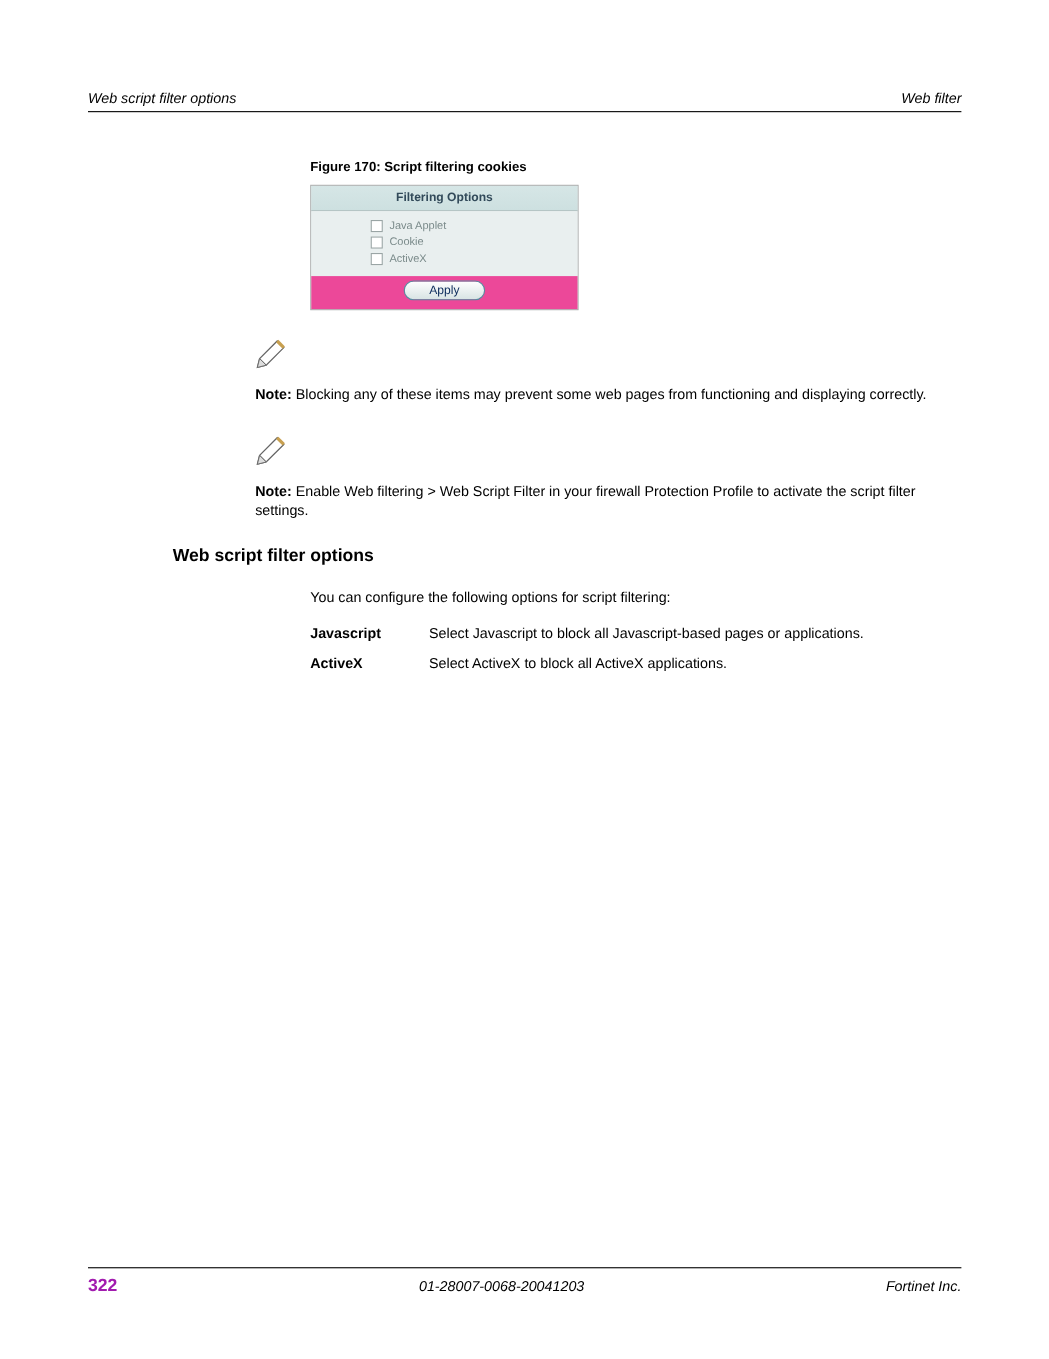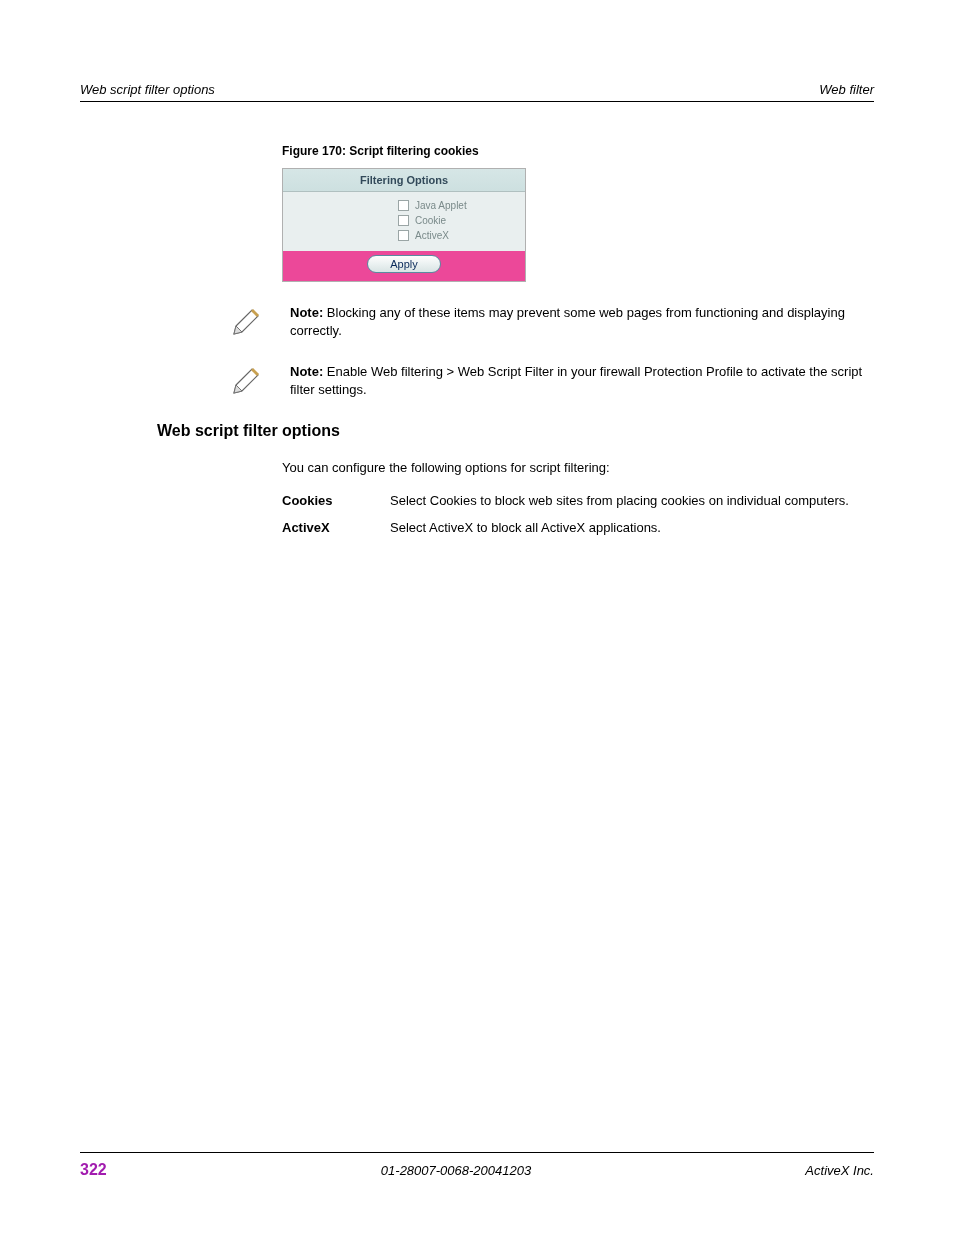--- a/index.html
+++ b/index.html
@@ -41,21 +41,21 @@
   .screenshot-header {
     background: linear-gradient(to bottom, #d6e6e6, #cde0e0);
     color: #324a5a;
     font-weight: bold;
     font-size: 11px;
     text-align: center;
     padding: 5px 0;
     border-bottom: 1px solid #b0c0c0;
   }
   .screenshot-body {
-    padding: 6px 0 8px 115px;
+    padding: 6px 0 8px 54px;
     background: #e9efef;
   }
   .cb-row {
     display: flex;
     align-items: center;
     gap: 6px;
     padding: 2px 0;
     color: #7a8a8a;
     font-size: 10px;
   }
@@ -77,21 +77,22 @@
     padding: 2px 22px;
     border: 1px solid #5a8aa0;
     border-radius: 10px;
     background: linear-gradient(to bottom, #fefefe, #d8e4e4);
   }
   .note-block {
     display: flex;
     align-items: flex-start;
     margin-left: -50px;
     margin-bottom: 24px;
-    gap: 26px;
+    gap: 14px;
+    flex-direction: column;
   }
   .note-icon {
     flex: 0 0 32px;
     width: 32px;
     height: 32px;
   }
   .note-text {
     flex: 1;
     font-size: 13px;
     line-height: 1.35;
@@ -202,27 +203,27 @@
       <div class="note-text">
         <span class="note-label">Note:</span><span> Enable Web filtering &gt; Web Script Filter in your firewall Protection Profile to activate the script filter settings.</span>
       </div>
     </div>
 
     <h2 class="section-heading">Web script filter options</h2>
 
     <div class="intro">You can configure the following options for script filtering:</div>
 
     <div class="opt-row">
-      <div class="opt-term">Cookies</div>
-      <div class="opt-def">Select Cookies to block web sites from placing cookies on individual computers.</div>
+      <div class="opt-term">Javascript</div>
+      <div class="opt-def">Select Javascript to block all Javascript-based pages or applications.</div>
     </div>
     <div class="opt-row">
       <div class="opt-term">ActiveX</div>
       <div class="opt-def">Select ActiveX to block all ActiveX applications.</div>
     </div>
   </div>
 </div>
 
 <div class="footer">
   <span class="page-num">322</span>
   <span class="doc-id">01-28007-0068-20041203</span>
-  <span class="company">ActiveX Inc.</span>
+  <span class="company">Fortinet Inc.</span>
 </div>
 
 </body></html>

